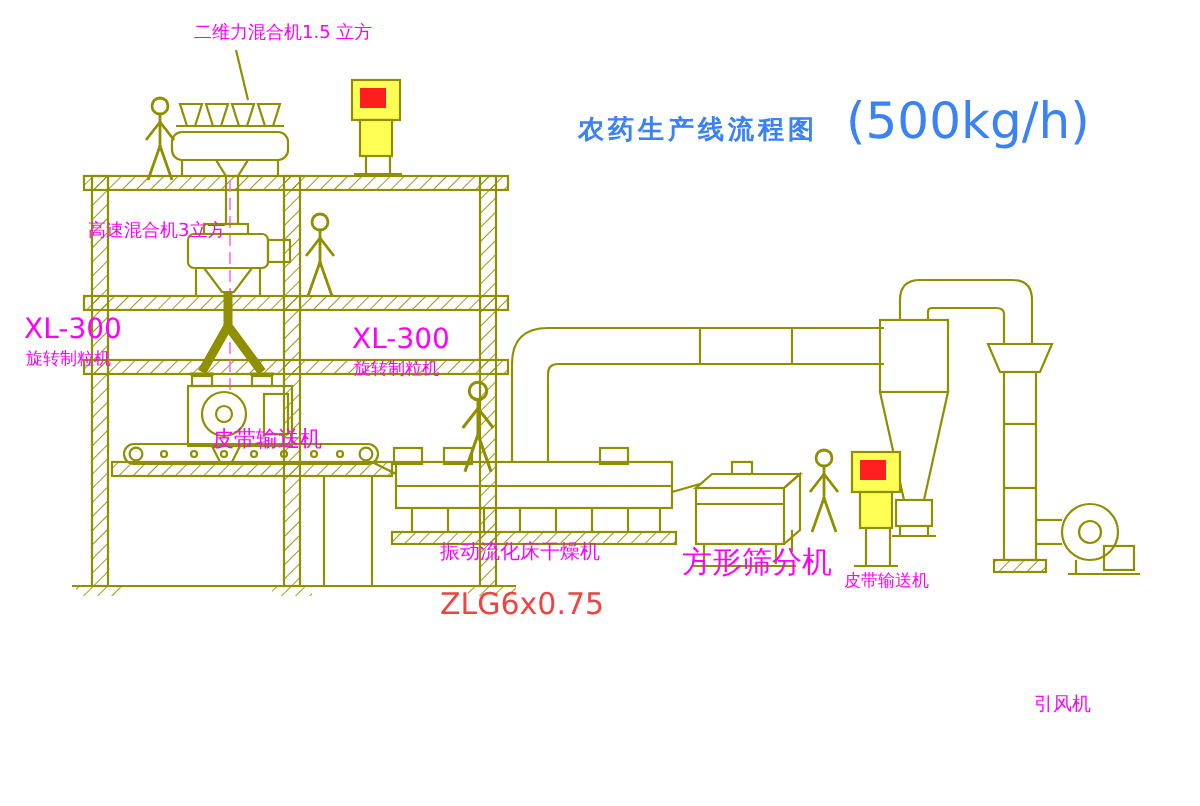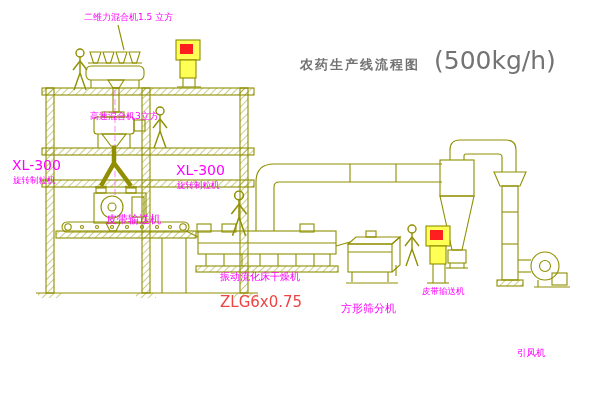--- a/index.html
+++ b/index.html
@@ -7,22 +7,22 @@
     position:relative;width:600px;height:403px;background:#ffffff;
     font-family:"DejaVu Sans",sans-serif;overflow:hidden;
   }
   .stage svg{position:absolute;left:0;top:0;}
   .lbl{
     position:absolute;color:#FF00FF;white-space:nowrap;line-height:1.05;
     font-family:"DejaVu Sans",sans-serif;
   }
   .model{color:#ef4444;}
   .title{
-    position:absolute;left:300px;top:46px;display:flex;align-items:baseline;
-    color:#737373;white-space:nowrap;
+    position:absolute;left:289px;top:46px;display:flex;align-items:baseline;
+    color:#3b82f6;white-space:nowrap;
   }
   .title .zh{font-size:13px;font-weight:bold;letter-spacing:2px;}
   .title .cap{font-size:25px;font-weight:normal;margin-left:14px;}
 </style>
 </head>
 <body>
 
 <div class="stage">
 
   <svg width="600" height="403" viewBox="0 0 600 403">
@@ -211,34 +211,34 @@
       </g>
 
     </g>
   </svg>
 
   <div class="title">
     <span class="zh">农药生产线流程图</span>
     <span class="cap">(500kg/h)</span>
   </div>
 
-  <div class="lbl" style="left:84px;top:13px;font-size:9px;text-align:right;">二维力混合机1.5 立方</div>
-
-  <div class="lbl" style="left:44px;top:112px;font-size:9px;margin-left:46px;">高速混合机3立方</div>
+  <div class="lbl" style="left:97px;top:13px;font-size:9px;text-align:right;">二维力混合机1.5 立方</div>
+
+  <div class="lbl" style="left:44px;top:112px;font-size:9px;">高速混合机3立方</div>
 
   <div class="lbl" style="left:12px;top:158px;font-size:14px;">XL-300</div>
   <div class="lbl" style="left:13px;top:176px;font-size:8.5px;">旋转制粒机</div>
 
   <div class="lbl" style="left:176px;top:163px;font-size:14px;">XL-300</div>
   <div class="lbl" style="left:177px;top:181px;font-size:8.5px;">旋转制粒机</div>
 
   <div class="lbl" style="left:106px;top:214px;font-size:11px;text-align:right;">皮带输送机</div>
 
   <div class="lbl" style="left:220px;top:272px;font-size:10px;text-align:center;">振动流化床干燥机</div>
   <div class="lbl model" style="left:220px;top:295px;font-size:15px;">ZLG6x0.75</div>
 
-  <div class="lbl" style="left:341px;top:303px;font-size:11px;">方形筛分机</div>
+  <div class="lbl" style="left:341px;top:274px;font-size:15px;">方形筛分机</div>
 
   <div class="lbl" style="left:422px;top:287px;font-size:8.5px;">皮带输送机</div>
 
   <div class="lbl" style="left:517px;top:300px;font-size:9.5px;margin-top:48px;">引风机</div>
 
 </div>
 
 </body></html>

